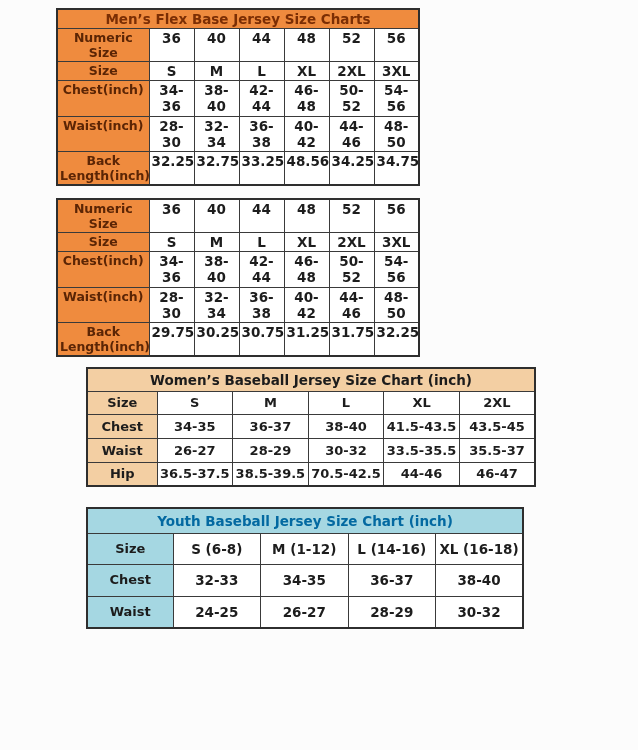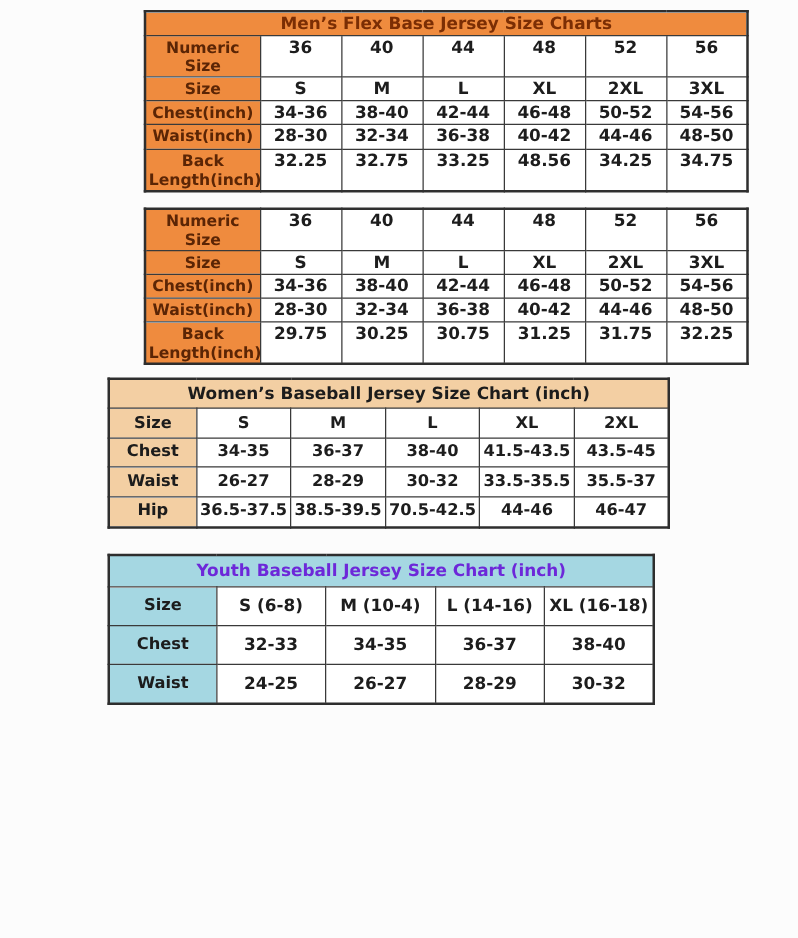--- a/index.html
+++ b/index.html
@@ -40,21 +40,21 @@
     text-align: center;
     vertical-align: top;
     overflow: hidden;
   }
   table.size-table { border: 2px solid #2e2e2e; }
   .tbl-title { white-space: nowrap; }
   .row-label { white-space: pre-line; line-height: 1.2; }
   td.size-cell { color: var(--cell-text, #1d1d1d); line-height: 1.2; }
 
   
-  .theme-orange { width: 484px; margin: 0 0 0 115px; }
+  .theme-orange { width: 364px; margin: 0 0 0 56px; }
   .t-mens-flex { margin-top: 8px; }
   .t-mens-cool { margin-top: 12px; }
   .theme-orange col.label-col { width: 92px; }
   .theme-orange .tbl-title {
     background: var(--orange, #ef8b3e);
     color: var(--orange-title-text, #7b2e04);
     font-size: 13.5px;
     padding: 1px 2px;
   }
   .theme-orange .row-label {
@@ -80,21 +80,21 @@
     font-size: 13px;
     padding: 3.5px 2px;
   }
   .theme-peach td.size-cell { font-size: 13px; padding: 3.5px 2px; }
 
   
   .theme-blue { width: 438px; margin: 20px 0 0 86px; }
   .theme-blue col.label-col { width: 86px; }
   .theme-blue .tbl-title {
     background: var(--blue, #a5d7e2);
-    color: #6d28d9;
+    color: #0369a1;
     font-size: 13.5px;
     padding: 4px 2px;
   }
   .theme-blue .row-label {
     background: var(--blue, #a5d7e2);
     color: #1c1c1c;
     font-size: 13px;
     padding: 7px 2px;
   }
   .theme-blue td.size-cell { font-size: 13.5px; padding: 7px 2px; }
@@ -284,21 +284,21 @@
         <col>
         <col>
       </colgroup>
       <tbody>
         <tr>
           <th colspan="5" class="tbl-title">Youth Baseball Jersey Size Chart (inch)</th>
         </tr>
         <tr>
           <th class="row-label">Size</th>
           <td class="size-cell">S (6-8)</td>
-          <td class="size-cell">M (10-4)</td>
+          <td class="size-cell">M (1-12)</td>
           <td class="size-cell">L (14-16)</td>
           <td class="size-cell">XL (16-18)</td>
         </tr>
         <tr>
           <th class="row-label">Chest</th>
           <td class="size-cell">32-33</td>
           <td class="size-cell">34-35</td>
           <td class="size-cell">36-37</td>
           <td class="size-cell">38-40</td>
         </tr>

